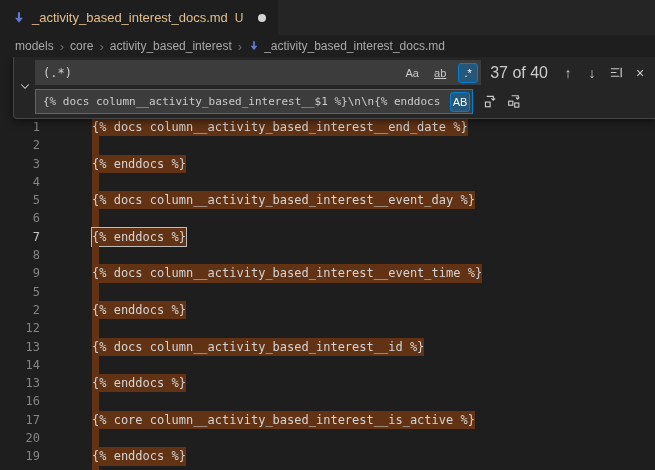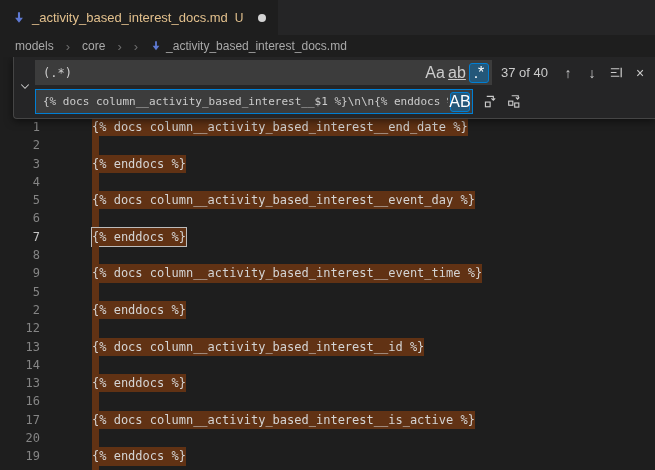--- a/index.html
+++ b/index.html
@@ -20,21 +20,21 @@
     font-size:13px; cursor:pointer;
   }
   .file-icon { display:flex; align-items:center; }
   .file-icon svg { width:14px; height:14px; }
   .file-icon.sm svg { width:12px; height:12px; }
   .git-badge { font-size:12px; margin-left:1px; }
   .dirty-dot { width:8px; height:8px; border-radius:50%; background:#d4d4d4; margin-left:8px; }
 
   
   .breadcrumbs {
-    height:22px; display:flex; align-items:center; gap:12px;
+    height:22px; display:flex; align-items:center; gap:6px;
     padding-left:15px; background:#1e1e1e;
     color:#a9a9a9; font-size:12px;
   }
   .crumb { cursor:pointer; }
   .crumb-sep { color:#6e6e6e; font-size:13px; }
   .crumb-file { display:flex; align-items:center; gap:4px; cursor:pointer; }
 
   
   .editor { position:relative; height:413px; overflow:hidden; background:#1e1e1e; }
   .code-viewport { position:absolute; top:61px; left:0; right:0; display:flex; }
@@ -66,28 +66,28 @@
     background:#3c3c3c; border:1px solid #3c3c3c; padding:0 2px 0 7px;
   }
   .find-input { width:468px; }
   .replace-input { width:438px; border-color:var(--accent,#007fd4); }
   .input-text {
     flex:1; min-width:0; overflow:hidden; white-space:pre;
     font-family:"DejaVu Sans Mono", monospace; font-size:12px; color:#cccccc;
   }
   .replace-input .input-text { font-size:11px; }
   .opt {
-    width:20px; height:20px; flex:none; margin-left:2px; padding:0;
+    width:20px; height:20px; flex:none; margin-left:8px; padding:0;
     display:flex; align-items:center; justify-content:center;
     background:transparent; border:1px solid transparent; border-radius:3px;
-    color:#cccccc; font-family:"Liberation Sans", sans-serif; font-size:16px; cursor:pointer;
+    color:#cccccc; font-family:"Liberation Sans", sans-serif; font-size:11px; cursor:pointer;
   }
   .opt.ww { text-decoration:underline; }
   .opt.active { background:var(--option-active-bg,#245779); border-color:var(--accent,#007fd4); color:#ffffff; }
-  .results { font-size:13px; color:#cccccc; margin:0 7px 0 9px; white-space:nowrap; }
+  .results { font-size:16px; color:#cccccc; margin:0 7px 0 9px; white-space:nowrap; }
   .fw-btn {
     width:22px; height:22px; flex:none; margin-left:2px; padding:0;
     display:flex; align-items:center; justify-content:center;
     background:transparent; border:none; border-radius:4px;
     color:#cccccc; font-size:14px; cursor:pointer;
   }
   .fw-btn.first { margin-left:6px; }
   .fw-btn svg { width:15px; height:15px; }
 </style>
 </head>
@@ -106,20 +106,21 @@
       <span class="git-badge">U</span>
       <span class="dirty-dot"></span>
     </div>
   </div>
 
   <div class="breadcrumbs">
     <span class="crumb">models</span>
     <span class="crumb-sep">›</span>
     <span class="crumb">core</span>
     <span class="crumb-sep">›</span>
+    <span class="crumb">activity_based_interest</span>
     <span class="crumb-sep">›</span>
     <span class="crumb-file">
       <span class="file-icon sm">
         <svg viewBox="0 0 16 16">
             <path d="M6.8 1.5h2.4v6.2h3.3L8 13.5 3.5 7.7h3.3z" fill="var(--file-icon,#5e79d2)"></path>
           </svg>
       </span>
       <span>_activity_based_interest_docs.md</span>
     </span>
   </div>
@@ -159,21 +160,21 @@
           <div class="code-row"><span class="match current">{% enddocs %}</span></div>
           <div class="code-row"><span class="match empty"></span></div>
           <div class="code-row"><span class="match full">{% docs column__activity_based_interest__event_time %}</span></div>
           <div class="code-row"><span class="match empty"></span></div>
           <div class="code-row"><span class="match full">{% enddocs %}</span></div>
           <div class="code-row"><span class="match empty"></span></div>
           <div class="code-row"><span class="match full">{% docs column__activity_based_interest__id %}</span></div>
           <div class="code-row"><span class="match empty"></span></div>
           <div class="code-row"><span class="match full">{% enddocs %}</span></div>
           <div class="code-row"><span class="match empty"></span></div>
-          <div class="code-row"><span class="match full">{% docs column__activity_based_interest__is_active %}</span></div>
+          <div class="code-row"><span class="match full">{% core column__activity_based_interest__is_active %}</span></div>
           <div class="code-row"><span class="match empty"></span></div>
           <div class="code-row"><span class="match full">{% enddocs %}</span></div>
           <div class="code-row"><span class="match empty"></span></div>
         </div>
     </div>
 
     <div class="find-widget">
       <div class="toggle-strip">
         <span>
           <svg width="12" height="12" viewBox="0 0 16 16">

